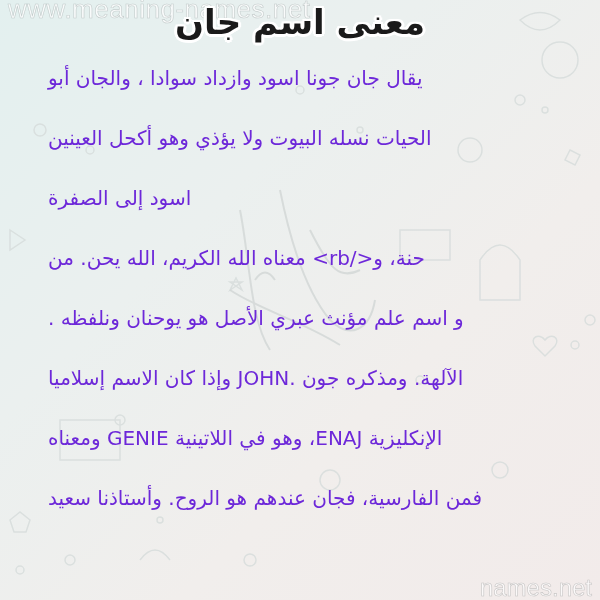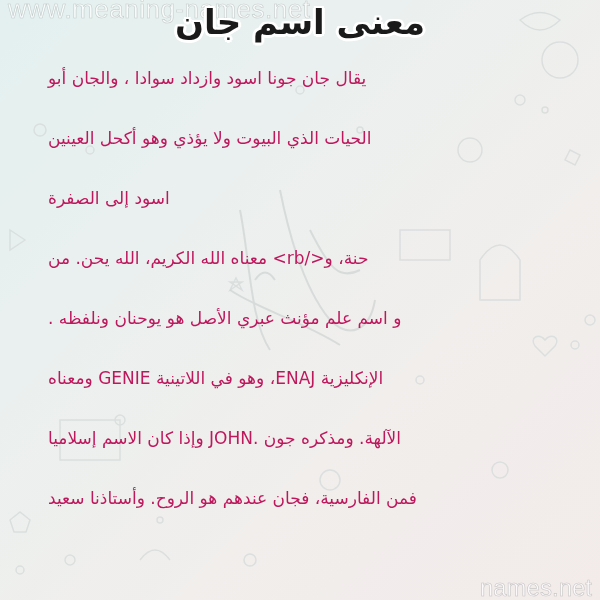--- a/index.html
+++ b/index.html
@@ -31,21 +31,21 @@
       text-shadow: 2px 0 0 #fff, -2px 0 0 #fff, 0 2px 0 #fff, 0 -2px 0 #fff,
                    2px 2px 0 #fff, -2px -2px 0 #fff, 2px -2px 0 #fff, -2px 2px 0 #fff,
                    3px 0 0 #fff, -3px 0 0 #fff, 0 3px 0 #fff;
     }
     .content {
       position: absolute; left: 48px; top: 62px; width: 500px;
     }
     .line {
       direction: rtl; unicode-bidi: plaintext;
       text-align: left;
-      font-size: 17px; color: #be185d;
+      font-size: 20px; color: #6d28d9;
       height: 60px; line-height: 32px;
       white-space: nowrap;
     }
     .calligraphy {
       position: absolute; left: 210px; top: 170px; width: 180px; height: 200px;
       pointer-events: none;
     }
   </style>
 </head>
 <body>
@@ -92,22 +92,22 @@
     <path d="M45 110 q10 -15 20 0"></path>
   </g>
 </svg>
 
 <div class="watermark-top">www.meaning-names.net</div>
 
 <h1 class="title" style="margin:0;">معنى اسم جان</h1>
 
 <div class="content">
   <div class="line">يقال  جان جونا  اسود وازداد سوادا ، والجان  أبو</div>
-  <div class="line">الحيات الذي البيوت ولا يؤذي وهو أكحل العينين</div>
+  <div class="line">الحيات نسله البيوت ولا يؤذي وهو أكحل العينين</div>
   <div class="line">اسود إلى الصفرة  </div>
   <div class="line">حنة، و&lt;/rb&gt; معناه الله الكريم، الله يحن. من</div>
   <div class="line">و اسم علم مؤنث عبري الأصل هو يوحنان ونلفظه .</div>
+  <div class="line">الآلهة. ومذكره جون .JOHN وإذا كان الاسم إسلاميا</div>
   <div class="line">الإنكليزية ENAJ، وهو في اللاتينية GENIE ومعناه</div>
-  <div class="line">الآلهة. ومذكره جون .JOHN وإذا كان الاسم إسلاميا</div>
   <div class="line">فمن الفارسية، فجان عندهم هو الروح. وأستاذنا سعيد</div>
 </div>
 
 <div class="watermark-bottom">names.net</div>
 
 </body></html>

